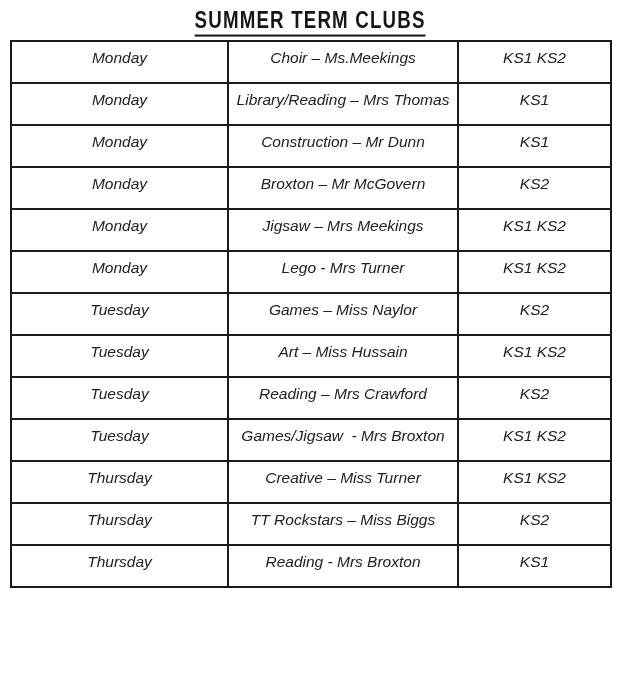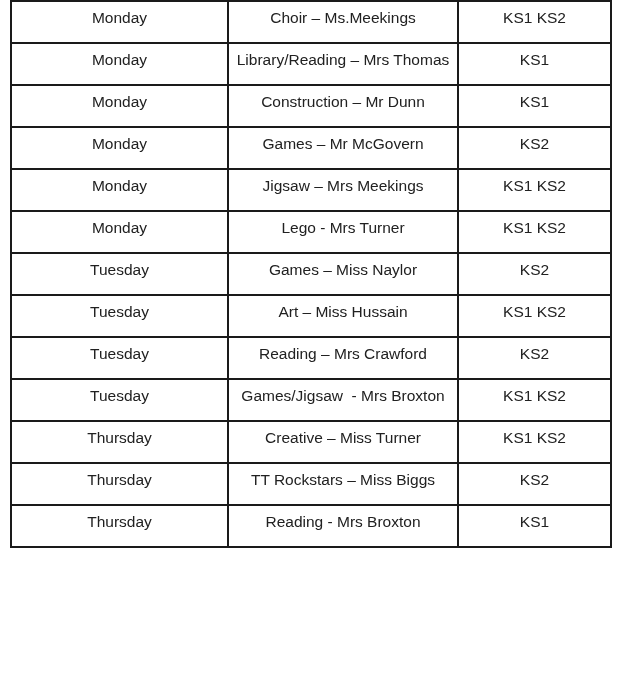--- a/index.html
+++ b/index.html
@@ -33,40 +33,44 @@
     padding-bottom: 1px;
     transform: scaleX(0.78) scaleY(1.02);
     transform-origin: center top;
     white-space: nowrap;
   }
   table.clubs {
     border-collapse: collapse;
     table-layout: fixed;
     margin-left: 10px;
     width: 600px;
+    font-style: italic;
   }
   table.clubs td {
     border: 2px solid #1a1a1a;
     box-sizing: border-box;
     height: 42px;
     vertical-align: top;
     text-align: center;
     padding: 6px 4px 0 4px;
     font-size: 15.5px;
     line-height: 20px;
     color: #212121;
     white-space: pre-wrap;
     overflow: hidden;
   }
 </style>
 </head>
 <body>
 
 <div class="page">
 
+  <div class="title-wrap">
+    <span class="doc-title">SUMMER TERM CLUBS</span>
+  </div>
 
   <table class="clubs">
     <colgroup>
       <col style="width:217px">
       <col style="width:230px">
       <col style="width:153px">
     </colgroup>
     <tbody id="clubs-body">
         <tr>
     <td>Monday</td>
@@ -78,21 +82,21 @@
     <td>Library/Reading – Mrs Thomas</td>
     <td>KS1</td>
   </tr>
         <tr>
     <td>Monday</td>
     <td>Construction – Mr Dunn</td>
     <td>KS1</td>
   </tr>
         <tr>
     <td>Monday</td>
-    <td>Games – Mr McGovern</td>
+    <td>Broxton – Mr McGovern</td>
     <td>KS2</td>
   </tr>
         <tr>
     <td>Monday</td>
     <td>Jigsaw – Mrs Meekings</td>
     <td>KS1 KS2</td>
   </tr>
         <tr>
     <td>Monday</td>
     <td>Lego - Mrs Turner</td>

